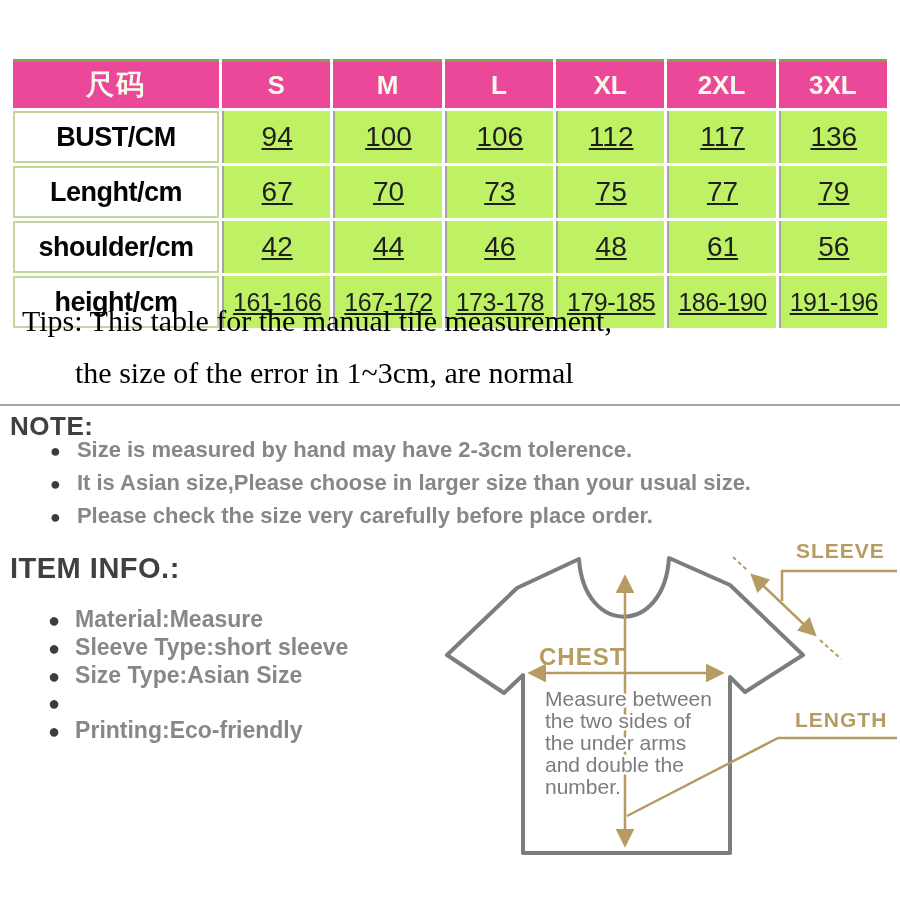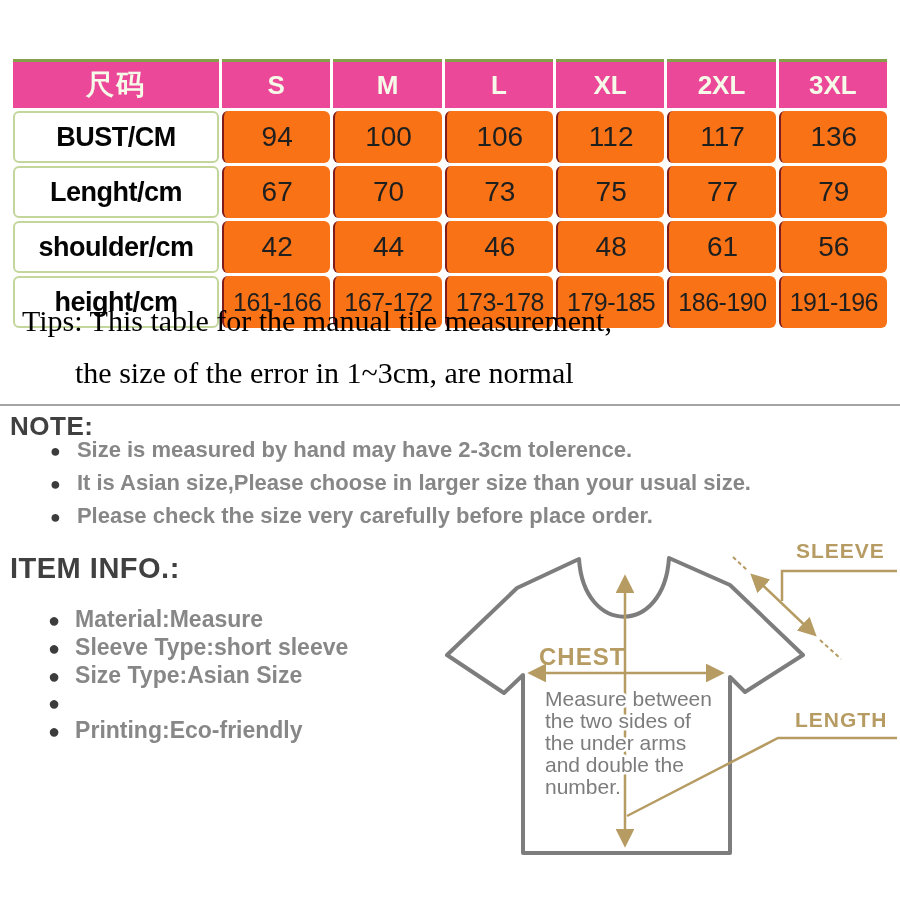--- a/index.html
+++ b/index.html
@@ -11,28 +11,28 @@
   .size-table-wrap{position:absolute;left:10px;top:56px;width:880px;}
   table.size-table{
     width:100%;table-layout:fixed;border-collapse:separate;border-spacing:3px;
   }
   table.size-table th{
     background:#ec4899;color:#f6fae8;font-weight:bold;font-size:26px;
     height:44px;text-align:center;vertical-align:middle;
     border-top:3px solid #84a048;
   }
   table.size-table th.cn{font-size:28px;letter-spacing:2px;}
-  table.size-table td{height:46px;text-align:center;vertical-align:middle;border-radius:6px;}
+  table.size-table td{height:46px;text-align:center;vertical-align:middle;}
   td.lbl{
     background:#ffffff;border:2px solid #c3d69c;
     font-weight:bold;font-size:27px;letter-spacing:-0.5px;color:#050505;
   }
   td.val{
-    background:#f97316;border-left:2px solid #7f1d1d;
-    font-size:28px;color:#1f1f1f;
+    background:#bef264;border-left:2px solid #a3a3a3;
+    font-size:28px;color:#1f1f1f;text-decoration:underline;
   }
   tr.h-row td.val{font-size:25px;letter-spacing:-0.5px;}
   
   .tips{position:absolute;font-family:"Liberation Serif",serif;color:#000000;font-size:30px;white-space:nowrap;}
   .tips1{left:22px;top:304px;}
   .tips2{left:75px;top:356px;}
   
   .divider{position:absolute;left:0;top:404px;width:900px;height:2px;background:#a5a5a5;}
   
   .sec-heading{position:absolute;font-weight:bold;color:#404040;white-space:nowrap;}

